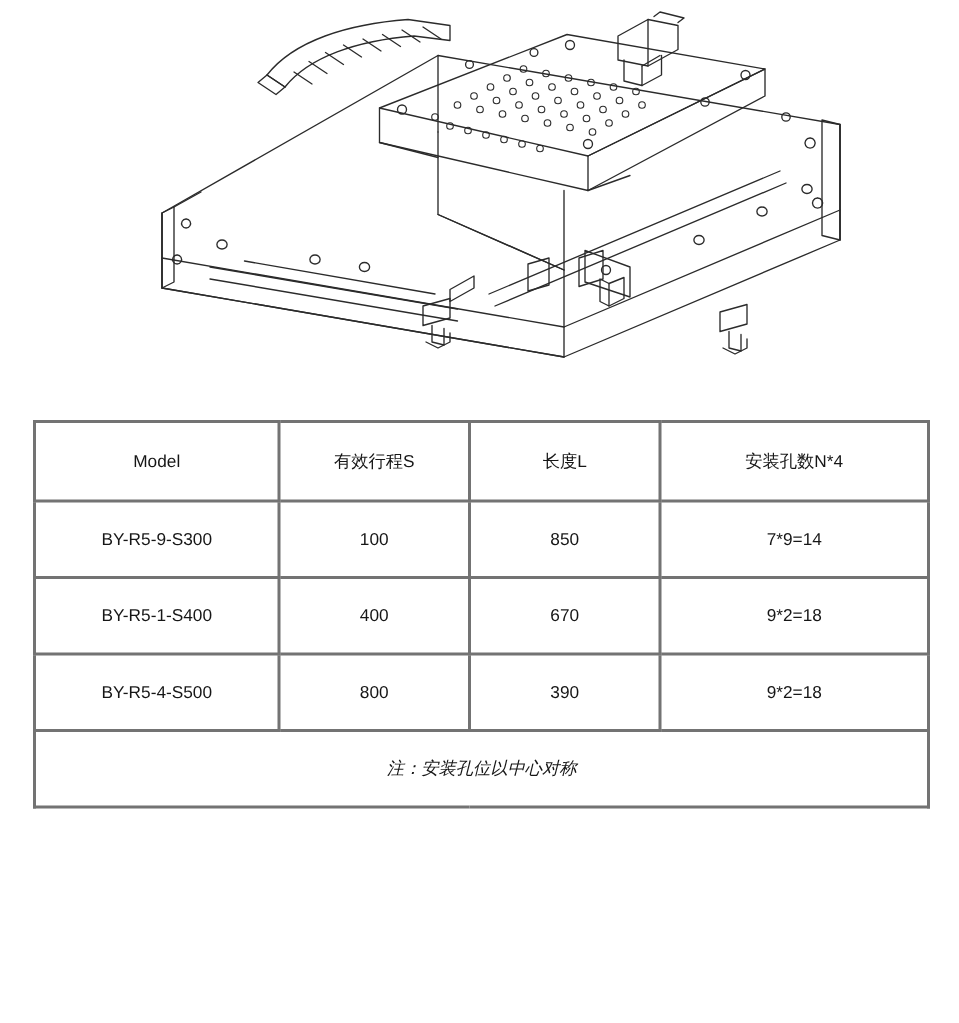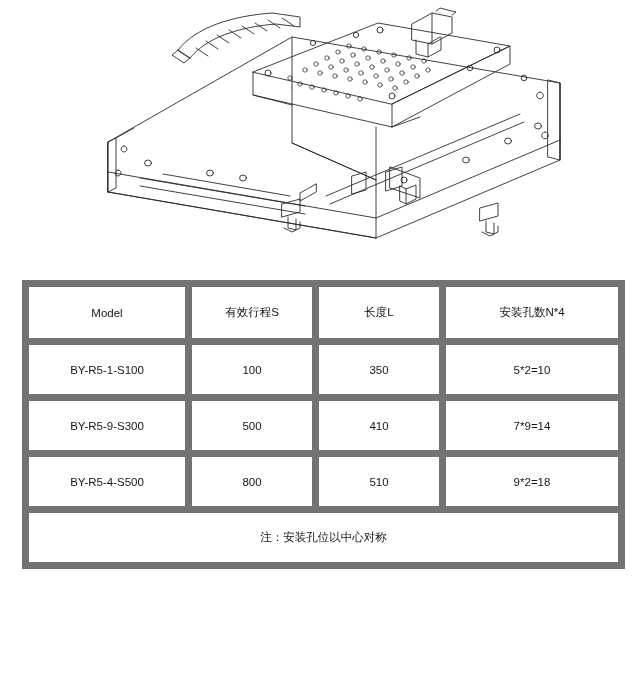--- a/index.html
+++ b/index.html
@@ -34,21 +34,21 @@
     left: 22px;
     top: 280px;
     width: 596px;
   }
   table.spec {
     border-collapse: collapse;
     width: 596px;
     table-layout: fixed;
   }
   table.spec td, table.spec th {
-    border: 7px solid #737373;
+    border: 2px solid #737373;
     text-align: center;
     vertical-align: middle;
     font-weight: normal;
     font-size: 11.5px;
     color: #161616;
     height: 49px;
     padding: 0 2px;
   }
   table.spec thead th {
     height: 51px;
@@ -57,20 +57,21 @@
   col.c2 { width: 127px; }
   col.c3 { width: 127px; }
   col.c4 { width: 179px; }
 
   td.note-cell {
     text-align: left;
     padding-left: 10px;
     height: 34px;
     font-size: 11px;
     color: #161616;
+    font-style: italic;
   }
 </style>
 </head>
 <body>
 
 <div id="drawing-area">
   <svg width="639" height="258" viewBox="0 0 639 258" xmlns="http://www.w3.org/2000/svg">
     <g fill="none" stroke="#2b2b2b" stroke-width="0.9" stroke-linejoin="round" stroke-linecap="round">
 
       <g>
@@ -249,35 +250,35 @@
     <thead>
       <tr>
         <th>Model</th>
         <th>有效行程S</th>
         <th>长度L</th>
         <th>安装孔数N*4</th>
       </tr>
     </thead>
     <tbody>
       <tr>
-        <td>BY-R5-1-S100</td>
+        <td>BY-R5-9-S300</td>
         <td>100</td>
-        <td>350</td>
-        <td>5*2=10</td>
-      </tr>
-      <tr>
-        <td>BY-R5-9-S300</td>
-        <td>500</td>
-        <td>410</td>
+        <td>850</td>
         <td>7*9=14</td>
+      </tr>
+      <tr>
+        <td>BY-R5-1-S400</td>
+        <td>400</td>
+        <td>670</td>
+        <td>9*2=18</td>
       </tr>
       <tr>
         <td>BY-R5-4-S500</td>
         <td>800</td>
-        <td>510</td>
+        <td>390</td>
         <td>9*2=18</td>
       </tr>
       <tr>
         <td class="note-cell" colspan="4">注：安装孔位以中心对称</td>
       </tr>
     </tbody>
   </table>
 </div>
 
 </body></html>

